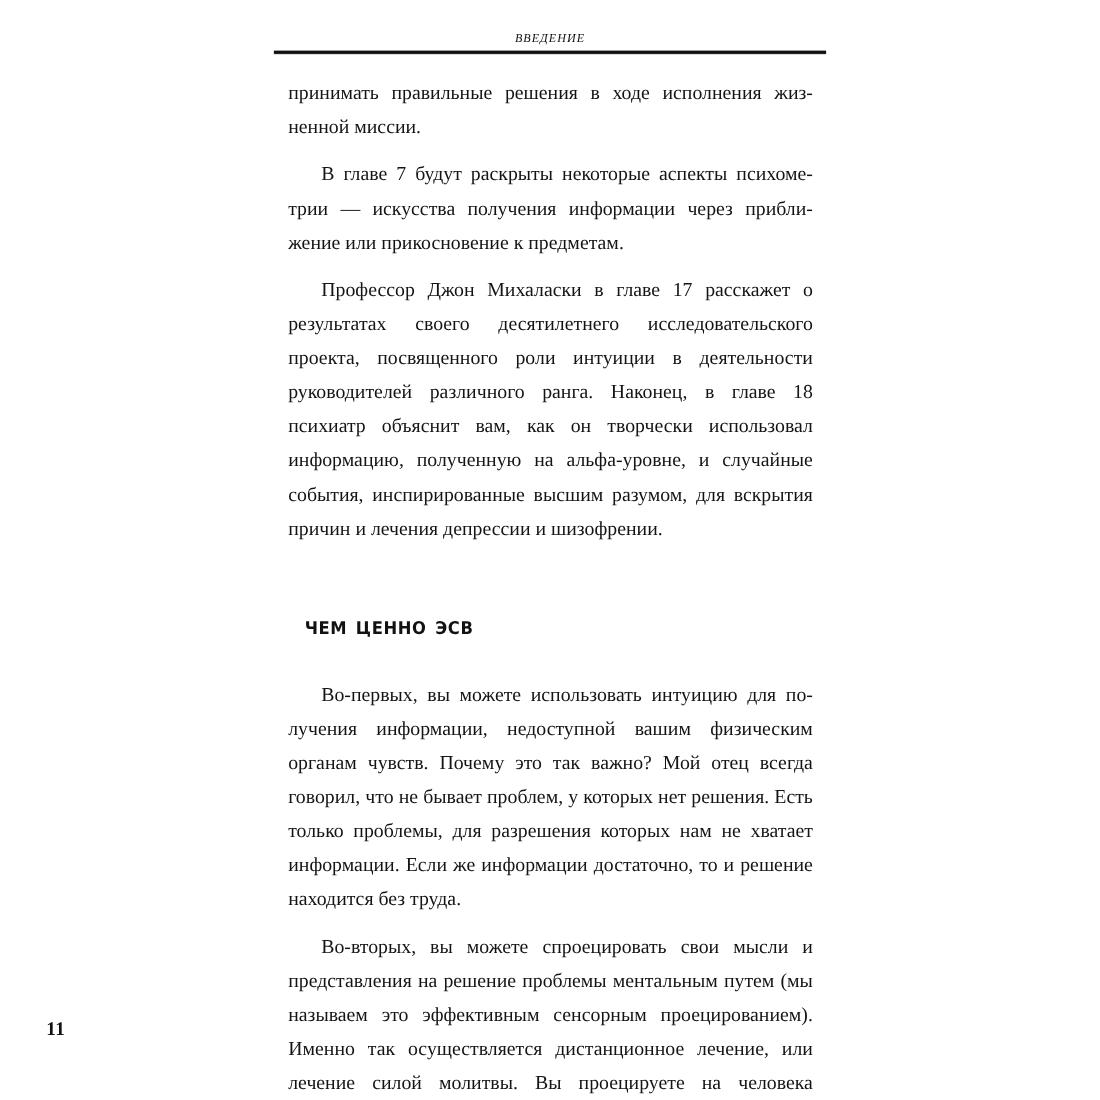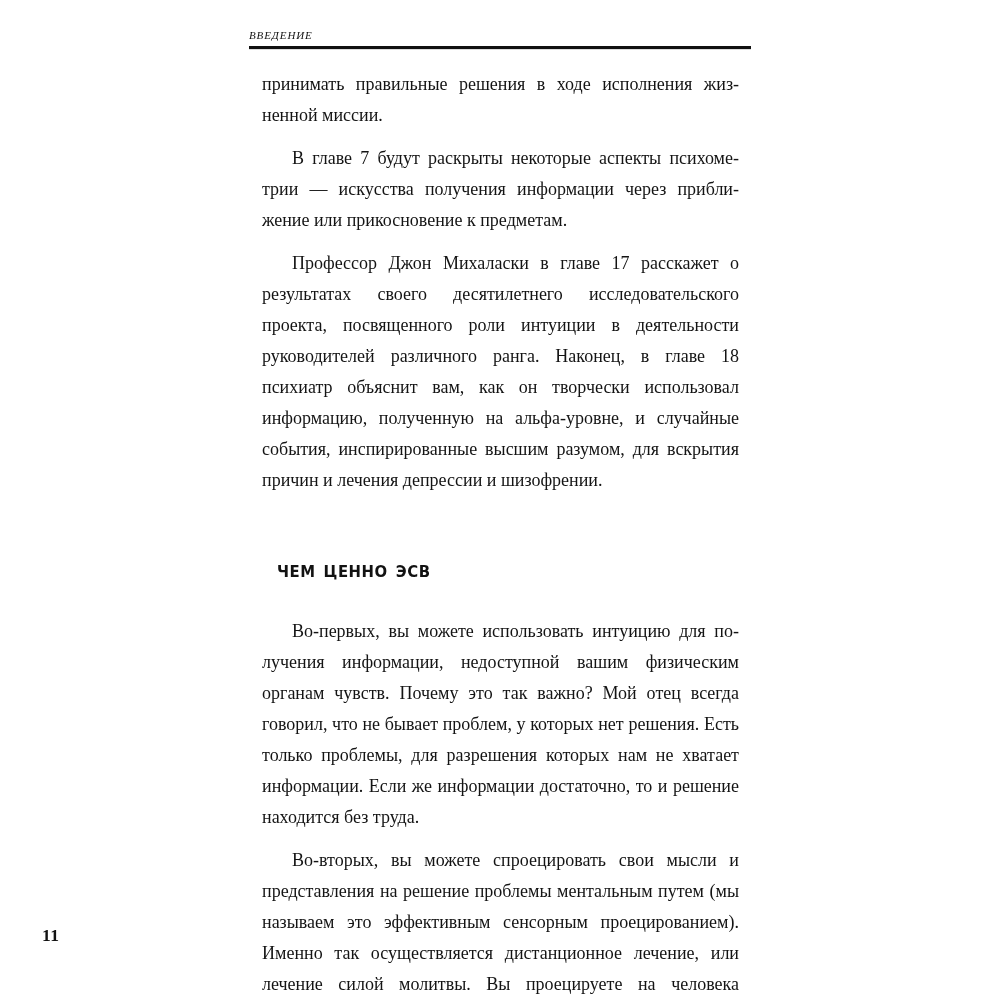--- a/index.html
+++ b/index.html
@@ -24,21 +24,21 @@
 
   
   .running-head {
     position: absolute;
     left: 249px;
     top: 24px;
     width: 502px;
   }
   .running-head-title {
     display: block;
-    text-align: left;
+    text-align: center;
     font-family: "Liberation Serif", "DejaVu Serif", serif;
     font-style: italic;
     font-weight: 400;
     font-size: 15.5px;
     letter-spacing: 0.9px;
     font-variant: small-caps;
     text-transform: lowercase;
     color: #131313;
     line-height: 19px;
   }

